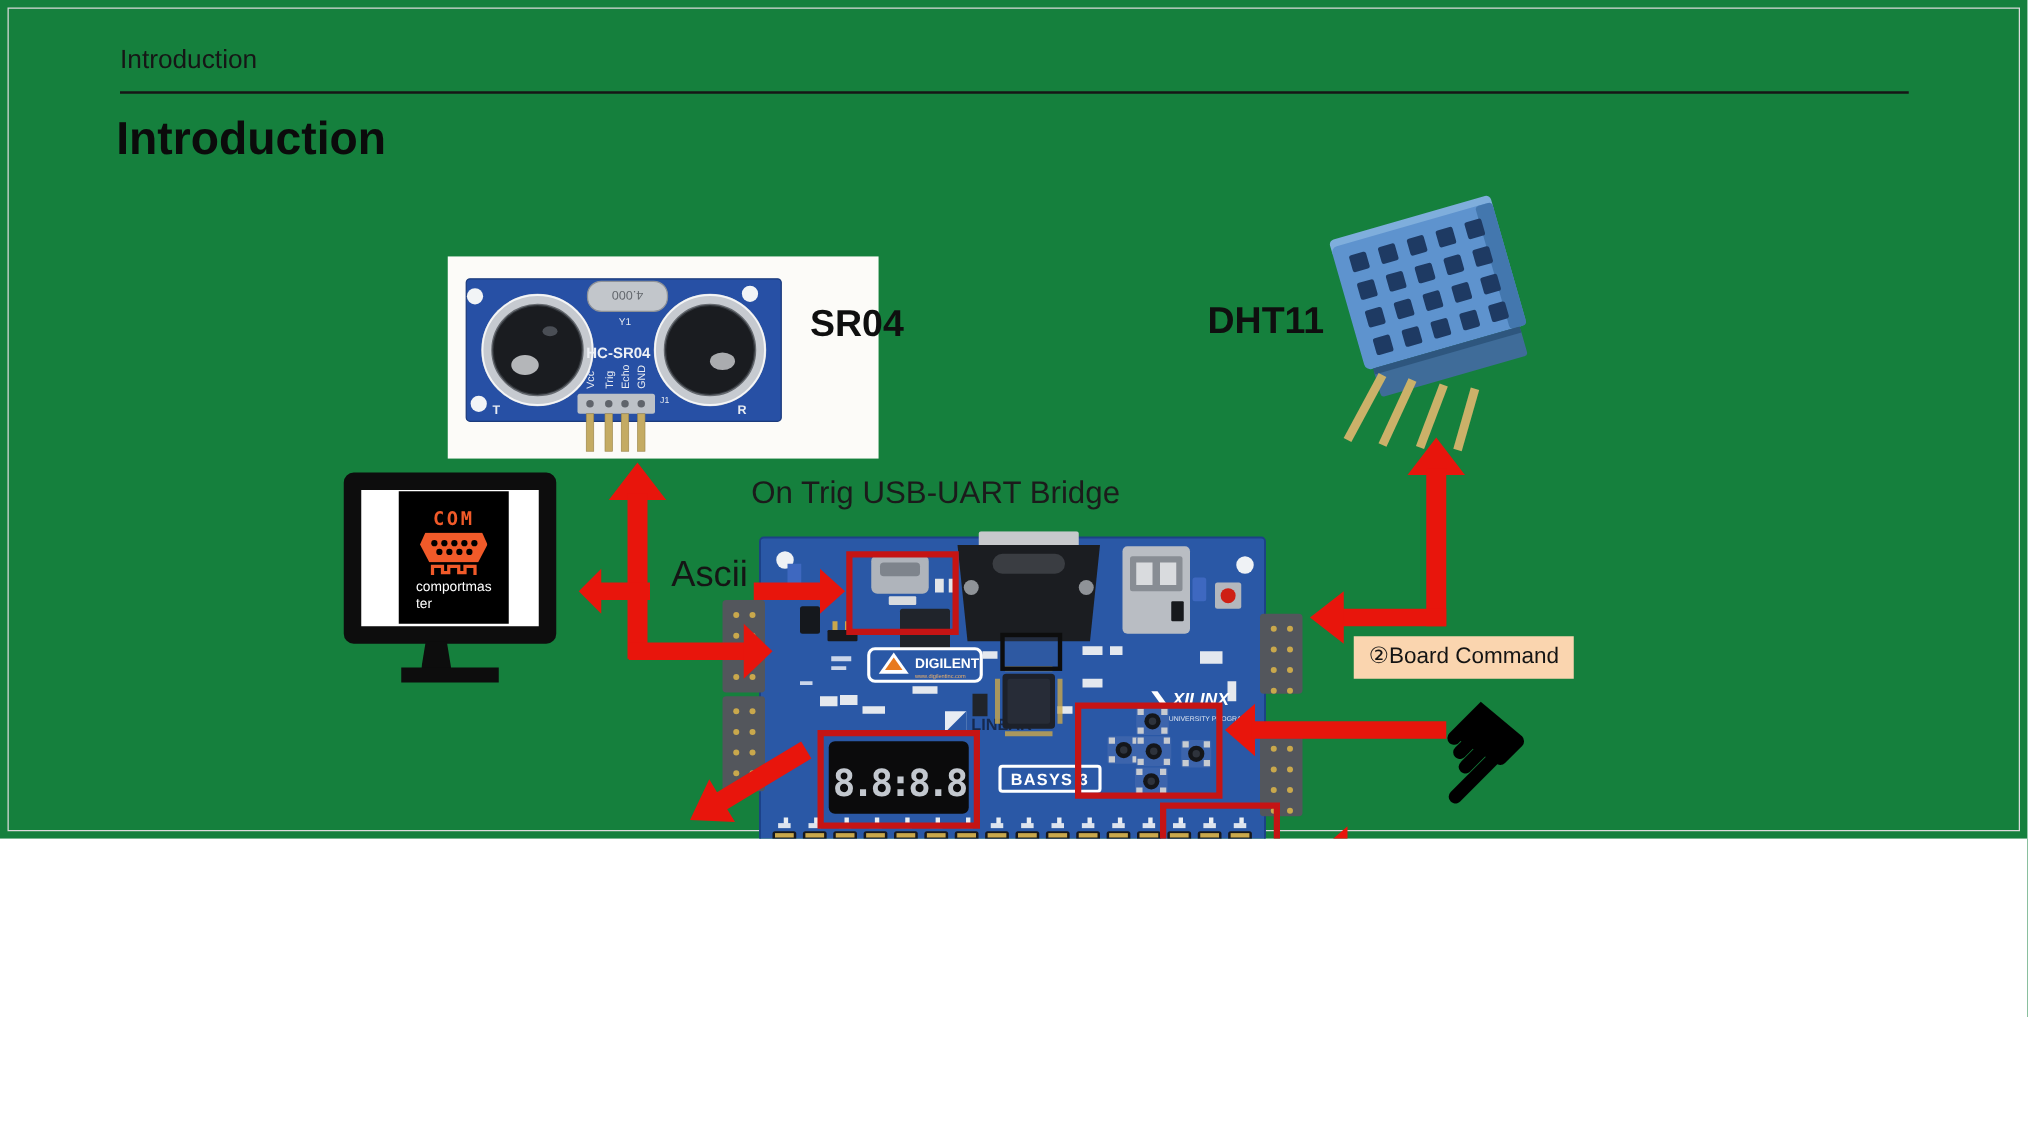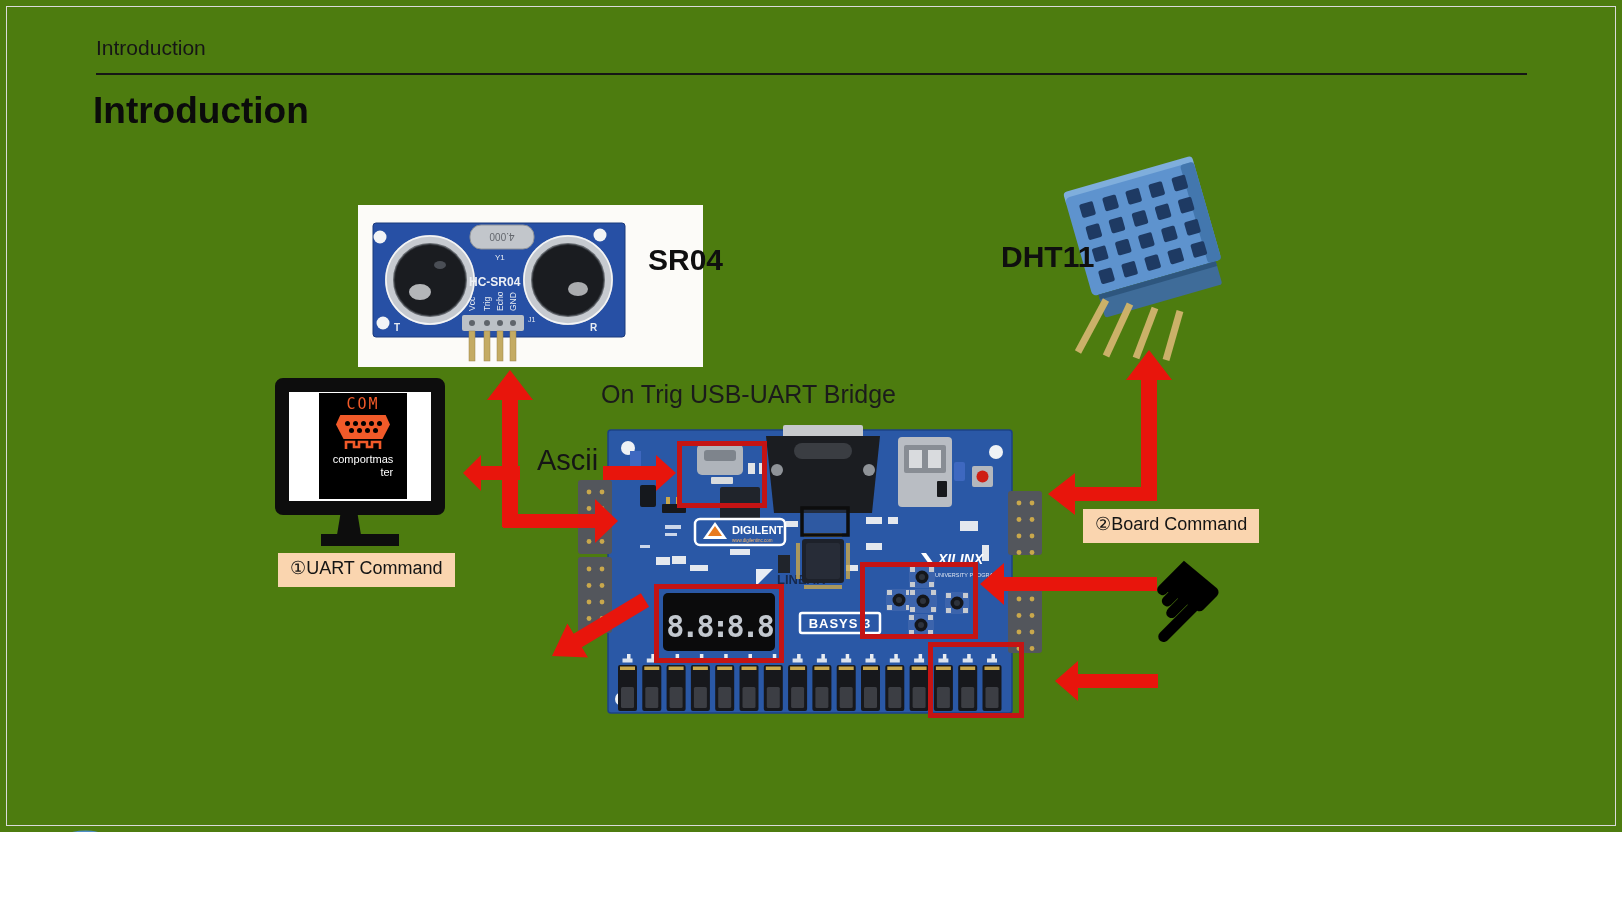--- a/index.html
+++ b/index.html
@@ -1,44 +1,44 @@
 <!DOCTYPE html>
 <html><head>
 <meta charset="utf-8">
 <style>
   html,body{margin:0;padding:0;background:#fff;}
-  .slide{position:relative;width:1622px;height:832px;background:#4d7c0f;overflow:hidden;
+  .slide{position:relative;width:1622px;height:671px;background:#15803d;overflow:hidden;
          font-family:"Liberation Sans",sans-serif;color:#111;}
   .frame{position:absolute;inset:6px;border:1px solid #DADADA;pointer-events:none;}
   .abs{position:absolute;}
   .breadcrumb{left:96px;top:36px;font-size:21px;color:#161616;}
   .rule-top{left:96px;top:73px;width:1431px;height:2px;background:#161616;}
   .rule-bottom{left:96px;top:838px;width:1431px;height:3px;background:#0f0f0f;}
   .title{left:93px;top:90px;font-size:37px;font-weight:bold;color:#0b0b0b;}
   .biglabel{font-size:30px;font-weight:bold;color:#0f0f0f;white-space:nowrap;margin-left:15px;}
   .caption{font-size:25px;color:#1b1b1b;white-space:nowrap;}
   .ascii{font-size:29px;color:#151515;white-space:nowrap;text-align:center;}
   .peach{background:#FAD5AF;color:#141414;font-size:18px;padding:4px 12px 8px;white-space:nowrap;}
   .outlabel{font-size:28px;color:#111;line-height:38px;}
   .shaft{position:absolute;background:#E8150C;}
   .tri{position:absolute;width:0;height:0;border-style:solid;border-color:transparent;}
   .redbox{position:absolute;border:5px solid #C51414;box-sizing:border-box;background:transparent;}
   
   .monitor{left:275px;top:378px;width:170px;height:137px;background:#fff;border:14px solid #0D0D0D;
            border-radius:8px;box-sizing:border-box;}
   .monitor-img{position:absolute;left:30px;top:1px;width:88px;height:106px;background:#000;
                display:flex;flex-direction:column;align-items:center;}
-  .com-text{color:#F15A29;font-weight:normal;font-size:15px;letter-spacing:2px;margin-top:2px;
+  .com-text{color:#F15A29;font-weight:bold;font-size:15px;letter-spacing:2px;margin-top:13px;
             font-family:"DejaVu Sans Mono",monospace;}
   .db9{width:54px;height:24px;background:#F15A29;margin-top:2px;
        clip-path:polygon(8% 0,92% 0,100% 40%,86% 100%,14% 100%,0 40%);
        display:flex;flex-direction:column;justify-content:center;gap:2px;}
   .db9 .row{display:flex;justify-content:center;gap:3px;}
   .dot{width:5px;height:5px;background:#000;border-radius:50%;}
-  .app-name{color:#fff;font-size:11px;line-height:13px;text-align:right;margin-top:3px;}
+  .app-name{color:#fff;font-size:11px;line-height:13px;text-align:left;margin-top:3px;}
   .stand-neck{left:337px;top:513px;width:24px;height:22px;background:#0D0D0D;
               clip-path:polygon(15% 0,85% 0,100% 100%,0 100%);}
   .stand-base{left:321px;top:534px;width:78px;height:12px;background:#0D0D0D;}
   .hand{left:1112px;top:538px;width:130px;height:130px;font-size:106px;line-height:130px;
         text-align:center;color:#000;transform:rotate(135deg);}
 </style>
 </head>
 <body>
 
 <div class="slide">
@@ -126,21 +126,21 @@
       <rect x="46" y="132" width="122" height="24" rx="3" fill="#3F6C99"></rect>
       <rect x="46" y="132" width="122" height="5" fill="#2E567E"></rect>
     </g>
     <g stroke="#CBB169" stroke-width="7">
       <line x1="66" y1="152" x2="38" y2="204"></line>
       <line x1="90" y1="156" x2="66" y2="208"></line>
       <line x1="115" y1="160" x2="96" y2="210"></line>
       <line x1="140" y1="163" x2="126" y2="212"></line>
     </g>
   </svg>
-  <div class="abs biglabel" style="left:986px;top:240px">DHT11</div>
+  <div class="abs biglabel" style="left:951px;top:240px">DHT11</div>
 
   <div class="abs monitor">
     <div class="monitor-img">
       <div class="com-text">COM</div>
       <div class="db9">
         <div class="row">
             <span class="dot"></span>
             <span class="dot"></span>
             <span class="dot"></span>
             <span class="dot"></span>
@@ -160,21 +160,20 @@
         <div>comportmas</div>
         <div>ter</div>
       </div>
     </div>
   </div>
   <div class="abs stand-neck"></div>
   <div class="abs stand-base"></div>
 
   <div class="abs caption" style="left:601px;top:380px">On Trig USB-UART Bridge</div>
   <div class="abs ascii" style="left:537px;top:444px">Ascii</div>
-  <div class="abs peach" style="left:278px;top:553px">①UART Command</div>
   <div class="abs peach" style="left:1083px;top:509px">②Board Command</div>
 
   <svg class="abs" style="left:570px;top:425px" width="480" height="292" viewBox="0 0 480 292">
     <rect x="38" y="5" width="404" height="283" rx="3" fill="#2A58A6"></rect>
     <rect x="38" y="5" width="404" height="283" rx="3" fill="none" stroke="#1C4187" stroke-width="1.5"></rect>
     <circle cx="58" cy="23" r="7" fill="#EFF2F5"></circle>
       <circle cx="426" cy="27" r="7" fill="#EFF2F5"></circle>
     <circle cx="52" cy="274" r="7" fill="#EFF2F5"></circle>
       <circle cx="396" cy="274" r="7" fill="#EFF2F5"></circle>
     <g>

